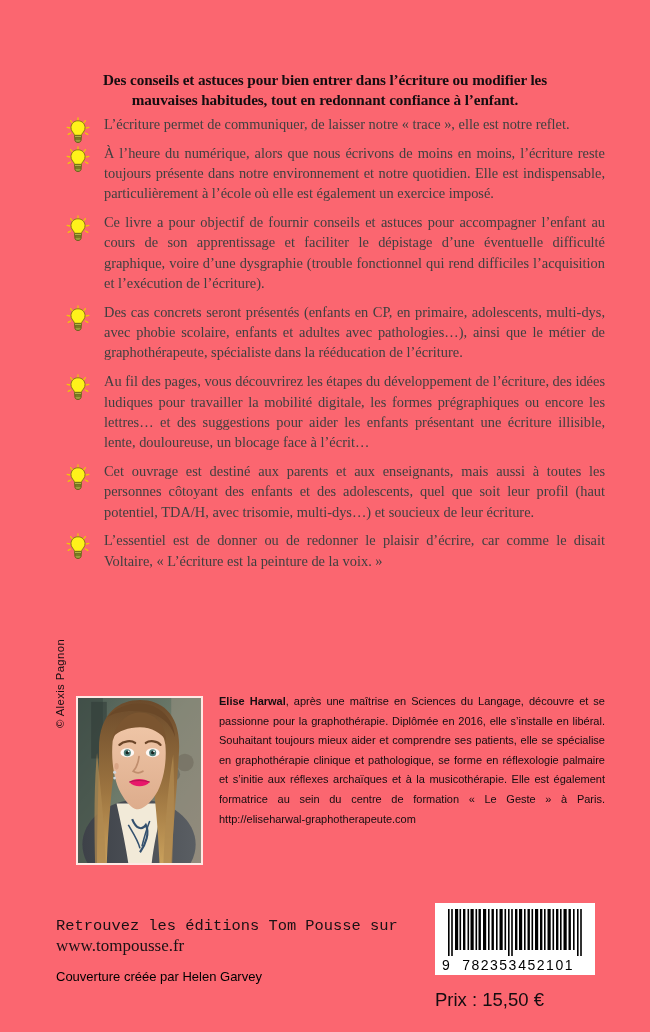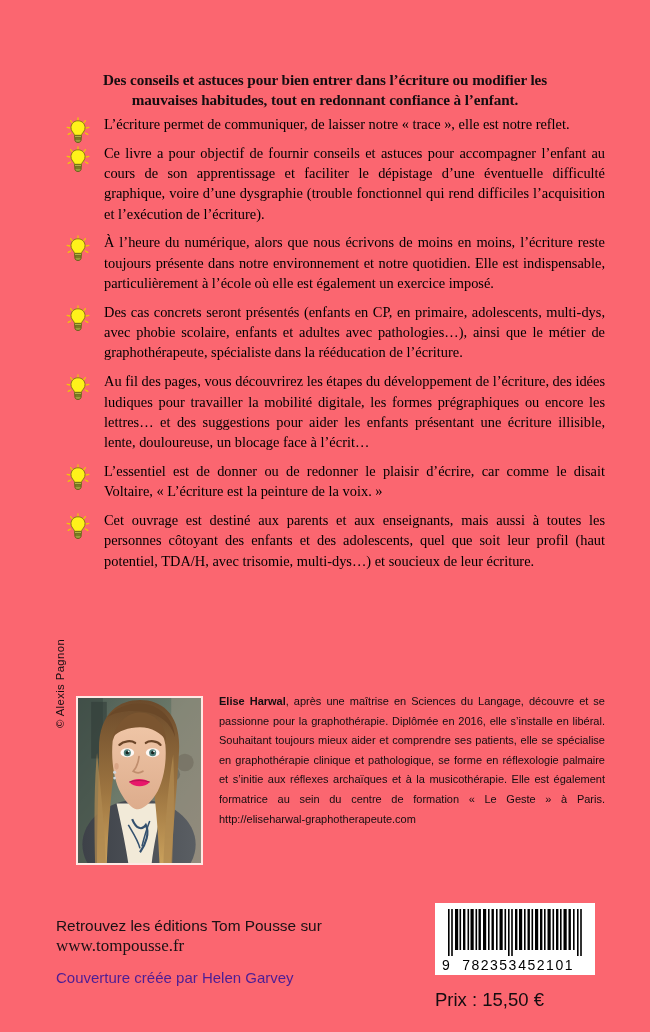--- a/index.html
+++ b/index.html
@@ -52,21 +52,21 @@
     padding-left: 43px;
     margin-bottom: 8.5px;
   }
   .bullet-text {
     display: block;
     font-family: "Liberation Serif", serif;
     font-size: 14.4px;
     line-height: 20.3px;
     text-align: justify;
     text-justify: inter-word;
-    color: #000000;
+    color: #404040;
     width: 501px;
     hyphens: none;
   }
   .bulb-icon {
     position: absolute;
     left: 4px;
     top: 3px;
     width: 26px;
     height: 27px;
     display: block;
@@ -121,36 +121,36 @@
   .author-bio b { font-weight: bold; }
 
   
   .footer-left {
     position: absolute;
     left: 56px;
     top: 916px;
     width: 350px;
   }
   .publisher-line {
-    font-family: Liberation Sans, sans-serif;
+    font-family: Liberation Mono, monospace;
     font-size: 15.4px;
     line-height: 20px;
     color: #1a1114;
   }
   .publisher-url {
     font-family: "Liberation Serif", serif;
     font-size: 17px;
     line-height: 20px;
     color: #1a1114;
   }
   .cover-credit {
     margin-top: 13px;
     font-family: "Liberation Sans", sans-serif;
-    font-size: 15px;
-    color: #4c1d95;
+    font-size: 13px;
+    color: #000000;
   }
 
   .barcode-area {
     position: absolute;
     left: 435px;
     top: 903px;
     width: 160px;
   }
   .barcode-box {
     width: 160px;
@@ -235,20 +235,41 @@
             <line x1="23.8" y1="10.4" x2="21.1" y2="11"></line>
             <line x1="3.2" y1="17.4" x2="5.6" y2="16"></line>
             <line x1="22.8" y1="17.4" x2="20.4" y2="16"></line>
           </g>
           <path d="M13 3.8c-4.3 0-7 3.1-7 6.9 0 2.6 1.5 4.2 2.5 5.5.6.8.9 1.4.9 2.1h7.2c0-.7.3-1.3.9-2.1 1-1.3 2.5-2.9 2.5-5.5 0-3.8-2.7-6.9-7-6.9z" fill="#fff21a" stroke="#8a7a12" stroke-width="1"></path>
           <path d="M9.5 18.6h7v2.2h-7z" fill="#b8b84a" stroke="#6a6a18" stroke-width="0.9"></path>
           <path d="M9.9 21h6.2v2.1c0 1.4-1.3 2.4-3.1 2.4s-3.1-1-3.1-2.4z" fill="#9aa03a" stroke="#5c5f14" stroke-width="0.9"></path>
           <line x1="9.8" y1="22.3" x2="16.2" y2="22.3" stroke="#6a6a18" stroke-width="0.8"></line>
         </svg>
       </span>
+      <span class="bullet-text">À l’heure du numérique, alors que nous écrivons de moins en moins, l’écriture reste toujours présente dans notre environnement et notre quotidien. Elle est indispensable, particulièrement à l’école où elle est également un exercice imposé.</span>
+    </div>
+
+    <div class="bullet">
+      <span class="bulb-icon">
+        <svg viewBox="0 0 26 27" xmlns="http://www.w3.org/2000/svg">
+          <g stroke="#f2c40a" stroke-width="1.3" stroke-linecap="round">
+            <line x1="13" y1="0.8" x2="13" y2="3.6"></line>
+            <line x1="5.6" y1="3.6" x2="7.3" y2="5.8"></line>
+            <line x1="20.4" y1="3.6" x2="18.7" y2="5.8"></line>
+            <line x1="2.2" y1="10.4" x2="4.9" y2="11"></line>
+            <line x1="23.8" y1="10.4" x2="21.1" y2="11"></line>
+            <line x1="3.2" y1="17.4" x2="5.6" y2="16"></line>
+            <line x1="22.8" y1="17.4" x2="20.4" y2="16"></line>
+          </g>
+          <path d="M13 3.8c-4.3 0-7 3.1-7 6.9 0 2.6 1.5 4.2 2.5 5.5.6.8.9 1.4.9 2.1h7.2c0-.7.3-1.3.9-2.1 1-1.3 2.5-2.9 2.5-5.5 0-3.8-2.7-6.9-7-6.9z" fill="#fff21a" stroke="#8a7a12" stroke-width="1"></path>
+          <path d="M9.5 18.6h7v2.2h-7z" fill="#b8b84a" stroke="#6a6a18" stroke-width="0.9"></path>
+          <path d="M9.9 21h6.2v2.1c0 1.4-1.3 2.4-3.1 2.4s-3.1-1-3.1-2.4z" fill="#9aa03a" stroke="#5c5f14" stroke-width="0.9"></path>
+          <line x1="9.8" y1="22.3" x2="16.2" y2="22.3" stroke="#6a6a18" stroke-width="0.8"></line>
+        </svg>
+      </span>
       <span class="bullet-text">Ce livre a pour objectif de fournir conseils et astuces pour accompagner l’enfant au cours de son apprentissage et faciliter le dépistage d’une éventuelle difficulté graphique, voire d’une dysgraphie (trouble fonctionnel qui rend difficiles l’acquisition et l’exécution de l’écriture).</span>
     </div>
 
     <div class="bullet">
       <span class="bulb-icon">
         <svg viewBox="0 0 26 27" xmlns="http://www.w3.org/2000/svg">
           <g stroke="#f2c40a" stroke-width="1.3" stroke-linecap="round">
             <line x1="13" y1="0.8" x2="13" y2="3.6"></line>
             <line x1="5.6" y1="3.6" x2="7.3" y2="5.8"></line>
             <line x1="20.4" y1="3.6" x2="18.7" y2="5.8"></line>
@@ -256,41 +277,20 @@
             <line x1="23.8" y1="10.4" x2="21.1" y2="11"></line>
             <line x1="3.2" y1="17.4" x2="5.6" y2="16"></line>
             <line x1="22.8" y1="17.4" x2="20.4" y2="16"></line>
           </g>
           <path d="M13 3.8c-4.3 0-7 3.1-7 6.9 0 2.6 1.5 4.2 2.5 5.5.6.8.9 1.4.9 2.1h7.2c0-.7.3-1.3.9-2.1 1-1.3 2.5-2.9 2.5-5.5 0-3.8-2.7-6.9-7-6.9z" fill="#fff21a" stroke="#8a7a12" stroke-width="1"></path>
           <path d="M9.5 18.6h7v2.2h-7z" fill="#b8b84a" stroke="#6a6a18" stroke-width="0.9"></path>
           <path d="M9.9 21h6.2v2.1c0 1.4-1.3 2.4-3.1 2.4s-3.1-1-3.1-2.4z" fill="#9aa03a" stroke="#5c5f14" stroke-width="0.9"></path>
           <line x1="9.8" y1="22.3" x2="16.2" y2="22.3" stroke="#6a6a18" stroke-width="0.8"></line>
         </svg>
       </span>
-      <span class="bullet-text">À l’heure du numérique, alors que nous écrivons de moins en moins, l’écriture reste toujours présente dans notre environnement et notre quotidien. Elle est indispensable, particulièrement à l’école où elle est également un exercice imposé.</span>
-    </div>
-
-    <div class="bullet">
-      <span class="bulb-icon">
-        <svg viewBox="0 0 26 27" xmlns="http://www.w3.org/2000/svg">
-          <g stroke="#f2c40a" stroke-width="1.3" stroke-linecap="round">
-            <line x1="13" y1="0.8" x2="13" y2="3.6"></line>
-            <line x1="5.6" y1="3.6" x2="7.3" y2="5.8"></line>
-            <line x1="20.4" y1="3.6" x2="18.7" y2="5.8"></line>
-            <line x1="2.2" y1="10.4" x2="4.9" y2="11"></line>
-            <line x1="23.8" y1="10.4" x2="21.1" y2="11"></line>
-            <line x1="3.2" y1="17.4" x2="5.6" y2="16"></line>
-            <line x1="22.8" y1="17.4" x2="20.4" y2="16"></line>
-          </g>
-          <path d="M13 3.8c-4.3 0-7 3.1-7 6.9 0 2.6 1.5 4.2 2.5 5.5.6.8.9 1.4.9 2.1h7.2c0-.7.3-1.3.9-2.1 1-1.3 2.5-2.9 2.5-5.5 0-3.8-2.7-6.9-7-6.9z" fill="#fff21a" stroke="#8a7a12" stroke-width="1"></path>
-          <path d="M9.5 18.6h7v2.2h-7z" fill="#b8b84a" stroke="#6a6a18" stroke-width="0.9"></path>
-          <path d="M9.9 21h6.2v2.1c0 1.4-1.3 2.4-3.1 2.4s-3.1-1-3.1-2.4z" fill="#9aa03a" stroke="#5c5f14" stroke-width="0.9"></path>
-          <line x1="9.8" y1="22.3" x2="16.2" y2="22.3" stroke="#6a6a18" stroke-width="0.8"></line>
-        </svg>
-      </span>
       <span class="bullet-text">Des cas concrets seront présentés (enfants en CP, en primaire, adolescents, multi-dys, avec phobie scolaire, enfants et adultes avec pathologies…), ainsi que le métier de graphothérapeute, spécialiste dans la rééducation de l’écriture.</span>
     </div>
 
     <div class="bullet">
       <span class="bulb-icon">
         <svg viewBox="0 0 26 27" xmlns="http://www.w3.org/2000/svg">
           <g stroke="#f2c40a" stroke-width="1.3" stroke-linecap="round">
             <line x1="13" y1="0.8" x2="13" y2="3.6"></line>
             <line x1="5.6" y1="3.6" x2="7.3" y2="5.8"></line>
             <line x1="20.4" y1="3.6" x2="18.7" y2="5.8"></line>
@@ -319,42 +319,42 @@
             <line x1="23.8" y1="10.4" x2="21.1" y2="11"></line>
             <line x1="3.2" y1="17.4" x2="5.6" y2="16"></line>
             <line x1="22.8" y1="17.4" x2="20.4" y2="16"></line>
           </g>
           <path d="M13 3.8c-4.3 0-7 3.1-7 6.9 0 2.6 1.5 4.2 2.5 5.5.6.8.9 1.4.9 2.1h7.2c0-.7.3-1.3.9-2.1 1-1.3 2.5-2.9 2.5-5.5 0-3.8-2.7-6.9-7-6.9z" fill="#fff21a" stroke="#8a7a12" stroke-width="1"></path>
           <path d="M9.5 18.6h7v2.2h-7z" fill="#b8b84a" stroke="#6a6a18" stroke-width="0.9"></path>
           <path d="M9.9 21h6.2v2.1c0 1.4-1.3 2.4-3.1 2.4s-3.1-1-3.1-2.4z" fill="#9aa03a" stroke="#5c5f14" stroke-width="0.9"></path>
           <line x1="9.8" y1="22.3" x2="16.2" y2="22.3" stroke="#6a6a18" stroke-width="0.8"></line>
         </svg>
       </span>
+      <span class="bullet-text">Cet ouvrage est destiné aux parents et aux enseignants, mais aussi à toutes les personnes côtoyant des enfants et des adolescents, quel que soit leur profil (haut potentiel, TDA/H, avec trisomie, multi-dys…) et soucieux de leur écriture.</span>
+    </div>
+
+    <div class="bullet">
+      <span class="bulb-icon">
+        <svg viewBox="0 0 26 27" xmlns="http://www.w3.org/2000/svg">
+          <g stroke="#f2c40a" stroke-width="1.3" stroke-linecap="round">
+            <line x1="13" y1="0.8" x2="13" y2="3.6"></line>
+            <line x1="5.6" y1="3.6" x2="7.3" y2="5.8"></line>
+            <line x1="20.4" y1="3.6" x2="18.7" y2="5.8"></line>
+            <line x1="2.2" y1="10.4" x2="4.9" y2="11"></line>
+            <line x1="23.8" y1="10.4" x2="21.1" y2="11"></line>
+            <line x1="3.2" y1="17.4" x2="5.6" y2="16"></line>
+            <line x1="22.8" y1="17.4" x2="20.4" y2="16"></line>
+          </g>
+          <path d="M13 3.8c-4.3 0-7 3.1-7 6.9 0 2.6 1.5 4.2 2.5 5.5.6.8.9 1.4.9 2.1h7.2c0-.7.3-1.3.9-2.1 1-1.3 2.5-2.9 2.5-5.5 0-3.8-2.7-6.9-7-6.9z" fill="#fff21a" stroke="#8a7a12" stroke-width="1"></path>
+          <path d="M9.5 18.6h7v2.2h-7z" fill="#b8b84a" stroke="#6a6a18" stroke-width="0.9"></path>
+          <path d="M9.9 21h6.2v2.1c0 1.4-1.3 2.4-3.1 2.4s-3.1-1-3.1-2.4z" fill="#9aa03a" stroke="#5c5f14" stroke-width="0.9"></path>
+          <line x1="9.8" y1="22.3" x2="16.2" y2="22.3" stroke="#6a6a18" stroke-width="0.8"></line>
+        </svg>
+      </span>
       <span class="bullet-text">L’essentiel est de donner ou de redonner le plaisir d’écrire, car comme le disait Voltaire, « L’écriture est la peinture de la voix. »</span>
-    </div>
-
-    <div class="bullet">
-      <span class="bulb-icon">
-        <svg viewBox="0 0 26 27" xmlns="http://www.w3.org/2000/svg">
-          <g stroke="#f2c40a" stroke-width="1.3" stroke-linecap="round">
-            <line x1="13" y1="0.8" x2="13" y2="3.6"></line>
-            <line x1="5.6" y1="3.6" x2="7.3" y2="5.8"></line>
-            <line x1="20.4" y1="3.6" x2="18.7" y2="5.8"></line>
-            <line x1="2.2" y1="10.4" x2="4.9" y2="11"></line>
-            <line x1="23.8" y1="10.4" x2="21.1" y2="11"></line>
-            <line x1="3.2" y1="17.4" x2="5.6" y2="16"></line>
-            <line x1="22.8" y1="17.4" x2="20.4" y2="16"></line>
-          </g>
-          <path d="M13 3.8c-4.3 0-7 3.1-7 6.9 0 2.6 1.5 4.2 2.5 5.5.6.8.9 1.4.9 2.1h7.2c0-.7.3-1.3.9-2.1 1-1.3 2.5-2.9 2.5-5.5 0-3.8-2.7-6.9-7-6.9z" fill="#fff21a" stroke="#8a7a12" stroke-width="1"></path>
-          <path d="M9.5 18.6h7v2.2h-7z" fill="#b8b84a" stroke="#6a6a18" stroke-width="0.9"></path>
-          <path d="M9.9 21h6.2v2.1c0 1.4-1.3 2.4-3.1 2.4s-3.1-1-3.1-2.4z" fill="#9aa03a" stroke="#5c5f14" stroke-width="0.9"></path>
-          <line x1="9.8" y1="22.3" x2="16.2" y2="22.3" stroke="#6a6a18" stroke-width="0.8"></line>
-        </svg>
-      </span>
-      <span class="bullet-text">Cet ouvrage est destiné aux parents et aux enseignants, mais aussi à toutes les personnes côtoyant des enfants et des adolescents, quel que soit leur profil (haut potentiel, TDA/H, avec trisomie, multi-dys…) et soucieux de leur écriture.</span>
     </div>
 
   </div>
 
   <div class="author-block">
 
     <div class="photo-credit">© Alexis Pagnon</div>
 
     <div class="author-photo">
       <svg viewBox="0 0 127 169" xmlns="http://www.w3.org/2000/svg" preserveAspectRatio="xMidYMid slice">

